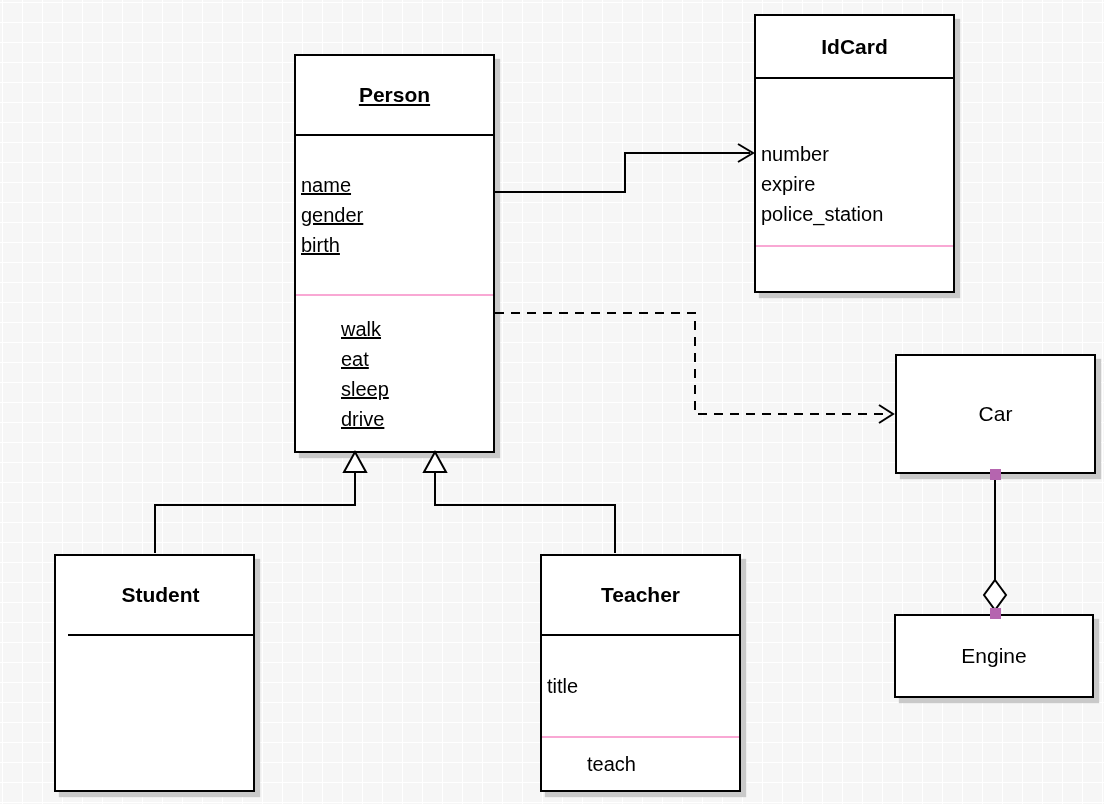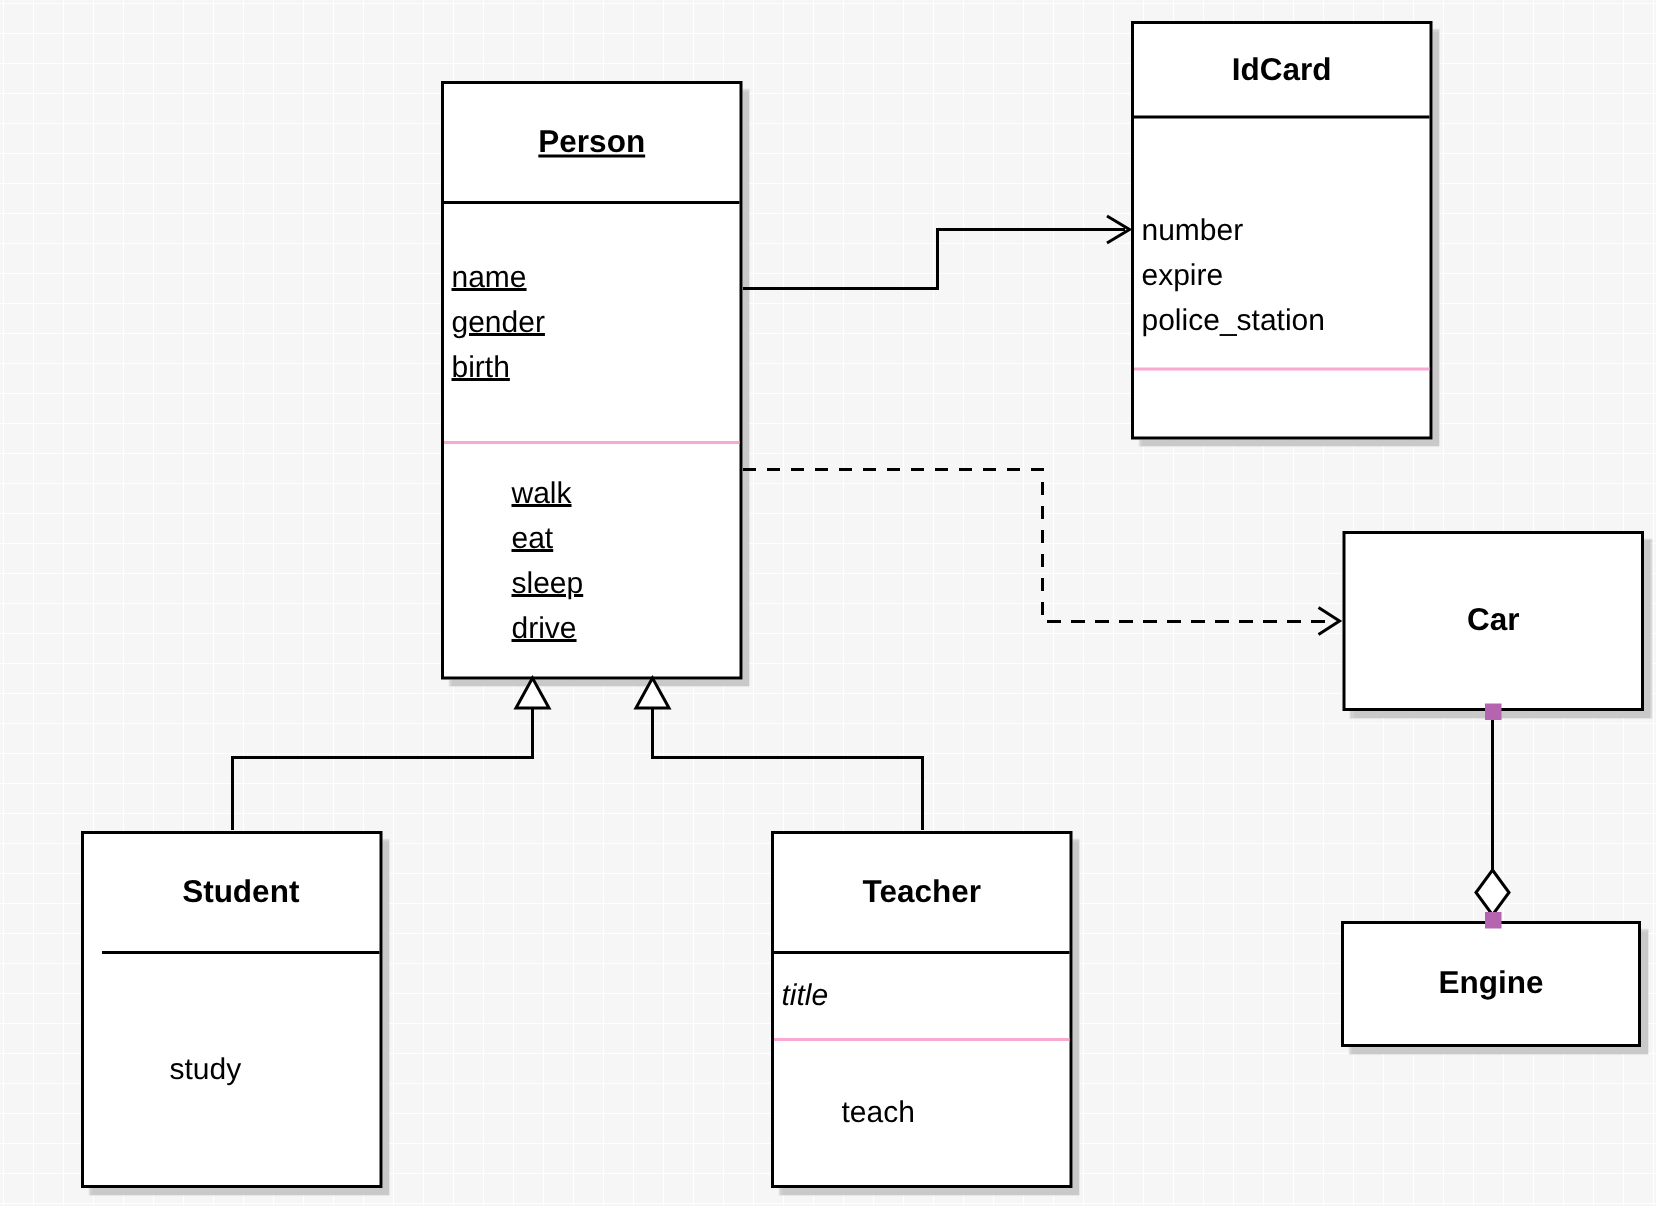--- a/index.html
+++ b/index.html
@@ -37,21 +37,21 @@
     align-items: center;
     justify-content: center;
     font-weight: bold;
     font-size: 21px;
   }
   .uml-title-only {
     flex: 1;
     display: flex;
     align-items: center;
     justify-content: center;
-    font-weight: bold;
+    font-weight: normal;
     font-size: 21px;
   }
   .uml-section {
     box-sizing: border-box;
     display: flex;
     flex-direction: column;
     justify-content: center;
     padding-left: 5px;
     font-size: 20px;
     line-height: 30px;
@@ -62,22 +62,22 @@
 
   
   #box-person  { left: 294px; top: 54px;  width: 201px; height: 399px; text-decoration: underline; }
   #box-person  .attrs { height: 160px; }
   #box-idcard  { left: 754px; top: 14px;  width: 201px; height: 279px; gap: 44px; }
   #box-idcard  .attrs { height: 158px; }
   #box-car     { left: 895px; top: 354px; width: 201px; height: 120px; }
   #box-engine  { left: 894px; top: 614px; width: 200px; height: 84px; }
   #box-student { left: 54px;  top: 554px; width: 201px; height: 238px; padding-left: 12px; }
   #box-student .attrs { height: 79px; }
-  #box-teacher { left: 514px; top: 554px; width: 201px; height: 238px; justify-content: center; }
-  #box-teacher .attrs { height: 58px; font-style: italic; }
+  #box-teacher { left: 540px; top: 554px; width: 201px; height: 238px; justify-content: center; }
+  #box-teacher .attrs { height: 102px; }
 
   svg.overlay {
     position: absolute;
     left: 0; top: 0;
     width: 1104px;
     height: 804px;
   }
   svg.overlay .wire {
     fill: none;
     stroke: #000;
@@ -111,21 +111,20 @@
   <div class="uml-class" id="box-car">
     <div class="uml-title-only">Car</div>
   </div>
 
   <div class="uml-class" id="box-engine">
     <div class="uml-title-only">Engine</div>
   </div>
 
   <div class="uml-class" id="box-student">
     <div class="uml-title">Student</div>
-    <div class="uml-section fill">study</div>
   </div>
 
   <div class="uml-class" id="box-teacher">
     <div class="uml-title">Teacher</div>
     <div class="uml-section attrs divided">title</div>
     <div class="uml-section fill">teach</div>
   </div>
 
   <svg class="overlay" viewBox="0 0 1104 804" xmlns="http://www.w3.org/2000/svg">
 

